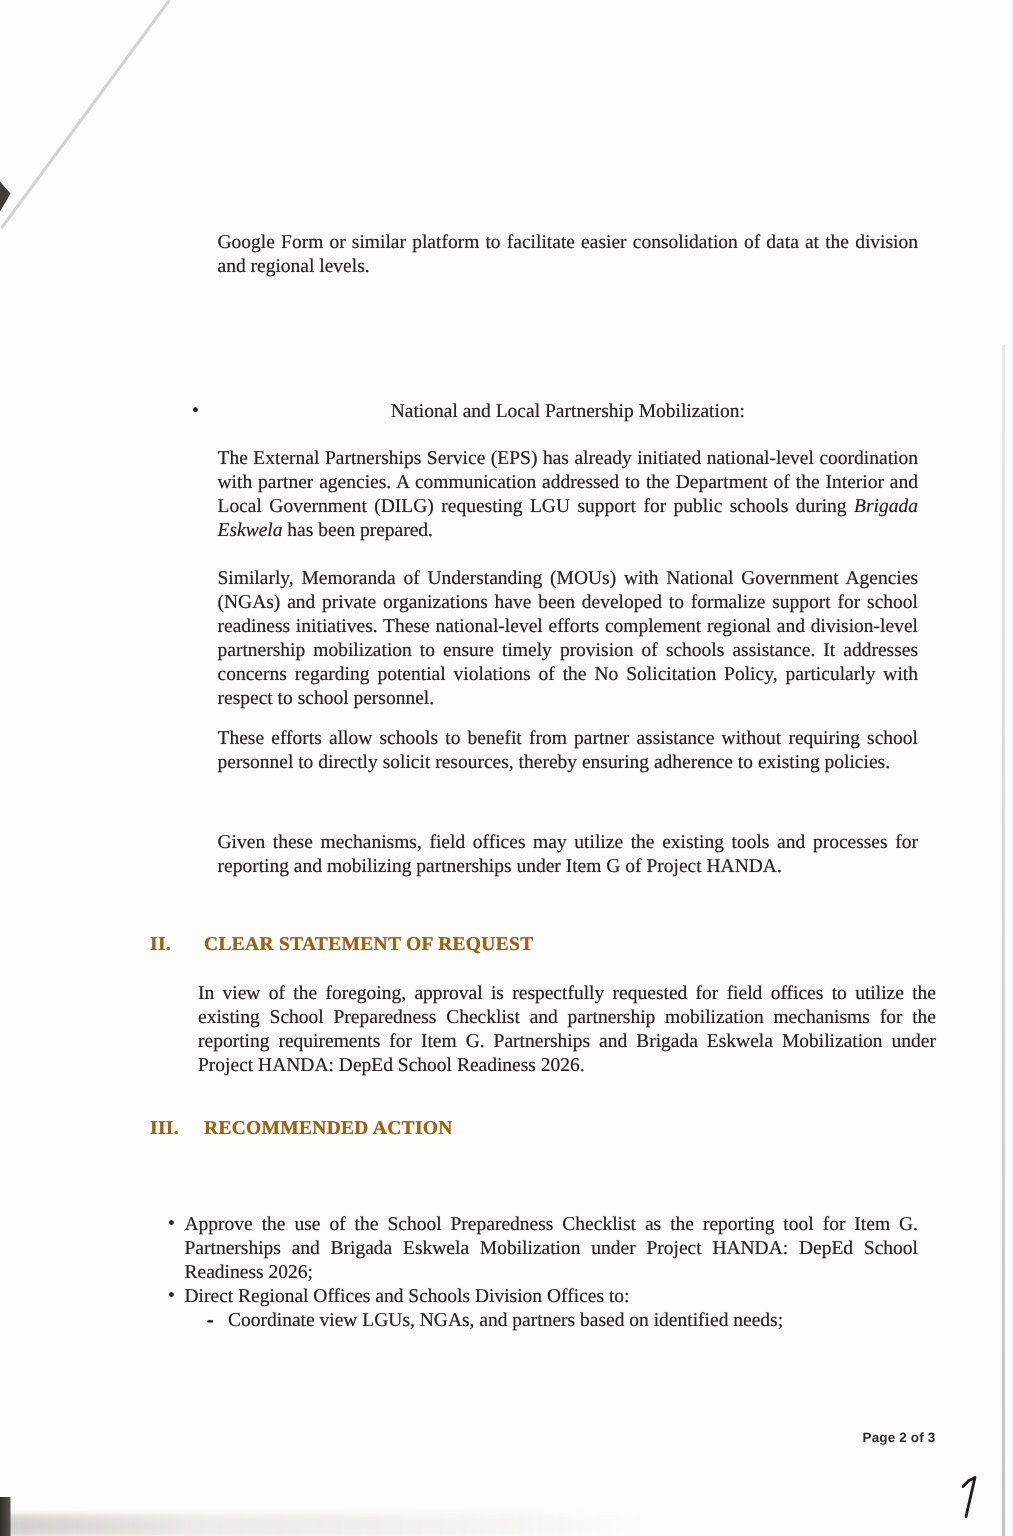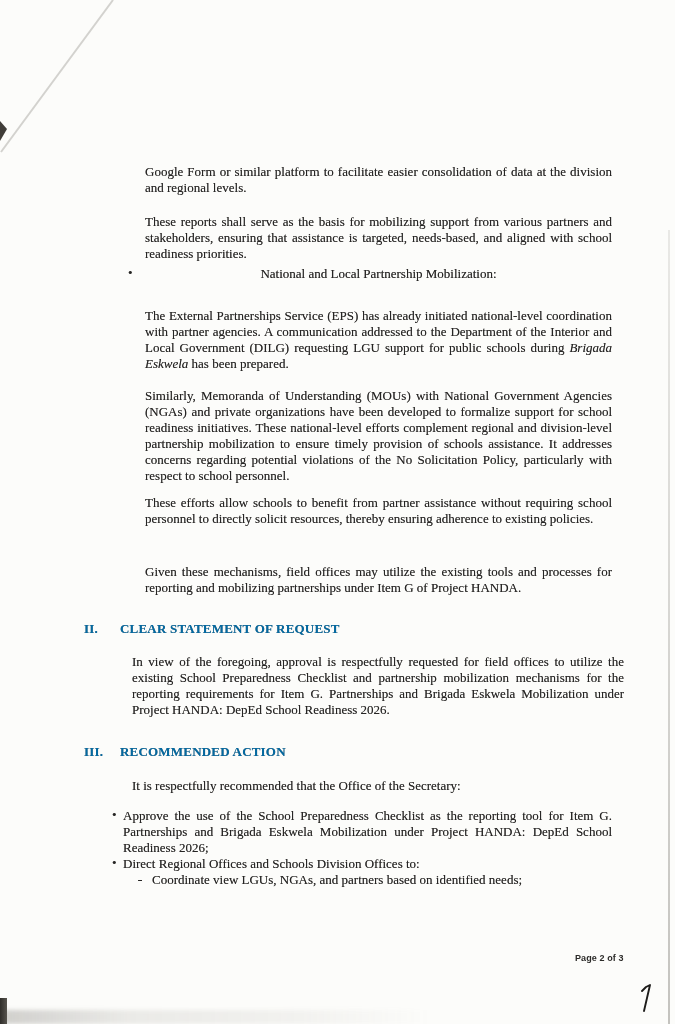--- a/index.html
+++ b/index.html
@@ -12,28 +12,28 @@
     font-size:13px;
     line-height:16px;
     color:#262524;
     overflow:hidden;
   }
   .block { position:absolute; margin:0; }
   .just  { text-align:justify; }
   .txt   { text-shadow:0 0 0.5px rgba(45,42,40,0.55); }
 
   
-  .indent-a { left:145px; width:467px;margin-top:11px; }   
+  .indent-a { left:145px; width:467px; }   
   .indent-b { left:132px; width:492px; }   
 
   .bullet-a { left:127px; width:485px; }
   .bullet-a .marker { position:absolute; left:1px; top:-1px; }
   .bullet-a .btxt   { display:block; padding-left:18px;text-align:center; }
 
-  .section-head { left:84px; width:528px; font-weight:bold; color:#0369a1; letter-spacing:0.2px; }
+  .section-head { left:100px; width:528px; font-weight:bold; color:#a16207; letter-spacing:0.2px; }
   .sec-num  { display:inline-block; width:36px; }
   .sec-title{ display:inline-block; }
 
   .rec-list { left:112px; width:500px; }
   .li       { position:relative; padding-left:11px; }
   .li .marker { position:absolute; left:0; top:-1px; }
   .li-text  { text-align:justify; }
   .subli    { position:relative; padding-left:40px; }
   .subli .dash { position:absolute; left:26px; top:0; }
 
@@ -61,21 +61,20 @@
 
 <div class="page">
 
   <svg class="crease-svg" width="130" height="170">
     <line x1="113" y1="0" x2="1" y2="152" stroke="#c9c8c4" stroke-width="2" opacity="0.8"></line>
     <polygon points="0,121 7,129 0,141" fill="#403d38"></polygon>
   </svg>
 
   <p class="block just txt indent-a" style="top:153px">Google Form or similar platform to facilitate easier consolidation of data at the division and regional levels.</p>
 
-  <p class="block just txt indent-a" style="top:203px">These reports shall serve as the basis for mobilizing support from various partners and stakeholders, ensuring that assistance is targeted, needs-based, and aligned with school readiness priorities.</p>
 
   <div class="block txt bullet-a" style="top:266px">
     <span class="marker">•</span>
     <span class="btxt">National and Local Partnership Mobilization:</span>
   </div>
 
   <p class="block just txt indent-a" style="top:297px"><span>The External Partnerships Service (EPS) has already initiated national-level coordination with partner agencies. A communication addressed to the Department of the Interior and Local Government (DILG) requesting LGU support for public schools during </span><i>Brigada Eskwela</i><span> has been prepared.</span></p>
 
   <p class="block just txt indent-a" style="top:377px">Similarly, Memoranda of Understanding (MOUs) with National Government Agencies (NGAs) and private organizations have been developed to formalize support for school readiness initiatives. These national-level efforts complement regional and division-level partnership mobilization to ensure timely provision of schools assistance. It addresses concerns regarding potential violations of the No Solicitation Policy, particularly with respect to school personnel.</p>
 
@@ -86,21 +85,20 @@
   <div class="block txt section-head" style="top:621px">
     <span class="sec-num">II.</span><span class="sec-title">CLEAR STATEMENT OF REQUEST</span>
   </div>
 
   <p class="block just txt indent-b" style="top:654px">In view of the foregoing, approval is respectfully requested for field offices to utilize the existing School Preparedness Checklist and partnership mobilization mechanisms for the reporting requirements for Item G. Partnerships and Brigada Eskwela Mobilization under Project HANDA: DepEd School Readiness 2026.</p>
 
   <div class="block txt section-head" style="top:744px">
     <span class="sec-num">III.</span><span class="sec-title">RECOMMENDED ACTION</span>
   </div>
 
-  <p class="block txt indent-b" style="top:778px">It is respectfully recommended that the Office of the Secretary:</p>
 
   <div class="block txt rec-list" style="top:808px">
     <div class="li">
       <span class="marker">•</span>
       <div class="li-text">Approve the use of the School Preparedness Checklist as the reporting tool for Item G. Partnerships and Brigada Eskwela Mobilization under Project HANDA: DepEd School Readiness 2026;</div>
     </div>
     <div class="li">
       <span class="marker">•</span>
       <div class="li-text">Direct Regional Offices and Schools Division Offices to:</div>
     </div>

